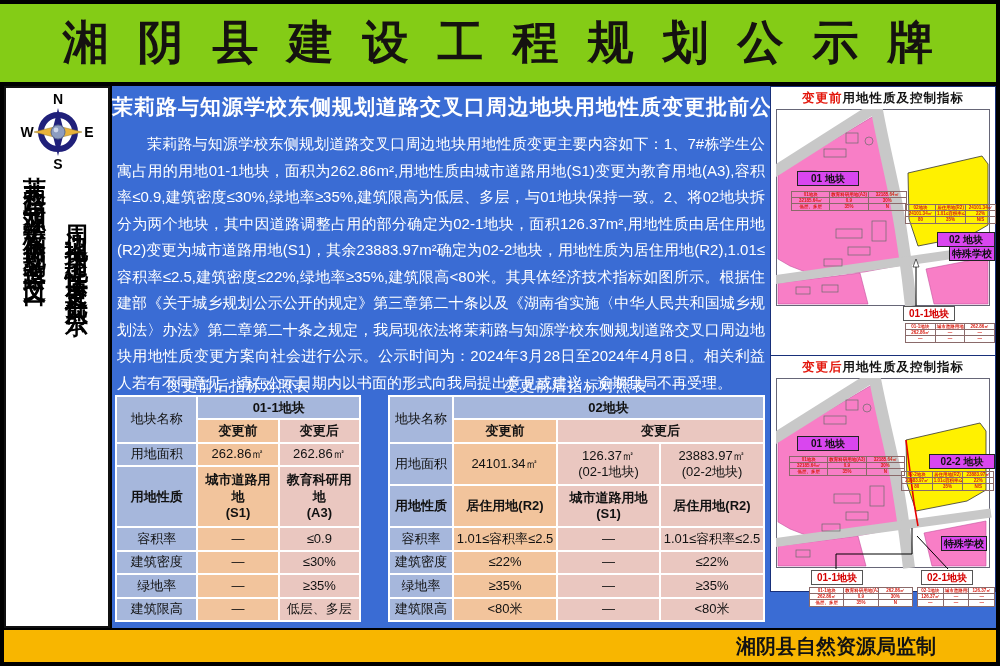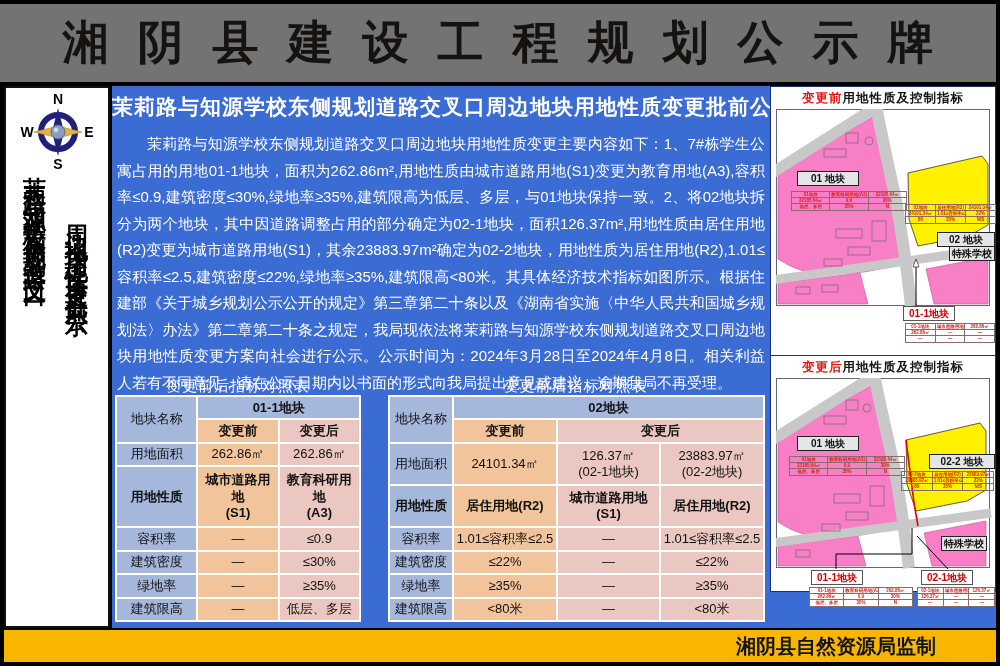--- a/index.html
+++ b/index.html
@@ -1,20 +1,20 @@
 <!DOCTYPE html>
 <html><head>
 <meta charset="utf-8">
 <style>
   html,body{margin:0;padding:0;background:#000;}
   *{box-sizing:border-box;font-family:"Liberation Sans",sans-serif;}
   .board{position:relative;width:1000px;height:666px;background:#000;overflow:hidden;}
 
   
-  .banner{position:absolute;left:0;top:4px;right:4px;height:78px;background:#737373;
+  .banner{position:absolute;left:0;top:4px;right:4px;height:78px;background:#84cc16;
     display:flex;align-items:center;justify-content:center;
     font-size:46px;font-weight:bold;color:#151210;letter-spacing:29px;text-indent:29px;white-space:nowrap;}
 
   
   .sidebar{position:absolute;left:4px;top:86px;width:106px;height:542px;background:#fff;border:2px solid #111;}
   .compass{position:absolute;left:13px;top:4px;}
   .vtext{position:absolute;writing-mode:vertical-rl;text-orientation:upright;
     font-family:"Liberation Serif",serif;color:#000;font-size:23px;letter-spacing:7px;font-weight:600;line-height:1;}
   .v1{left:17px;top:70px;}
   .v2{left:59px;top:118px;}
@@ -44,21 +44,21 @@
   td.sm{font-size:11.5px;}
   td.pre{white-space:pre-line;font-size:12.5px;}
 
   
   .map-panel{position:absolute;width:226px;background:#fff;border:1px solid #18307a;}
   .pb{left:658px;top:0;height:278px;}
   .pa{left:658px;top:269px;height:237px;text-decoration:underline;}
   .map-title{position:absolute;left:0;top:3px;width:100%;text-align:center;font-size:12.5px;font-weight:bold;color:#141414;letter-spacing:1px;}
   .map-title .red{color:#E3170D;}
   .map-svg{position:absolute;left:5px;top:22px;}
-  .map-label{position:absolute;background:#e5e5e5;border:1px solid #222;color:#111;
+  .map-label{position:absolute;background:#d946ef;border:1px solid #222;color:#111;
     font-weight:bold;font-size:10px;text-align:center;line-height:13px;white-space:nowrap;padding:0 2px;}
   .map-callout{position:absolute;background:#fff;border:1px solid #555;color:#D40000;
     font-weight:bold;font-size:10px;text-align:center;line-height:13px;white-space:nowrap;padding:0 2px;}
   table.mini{position:absolute;border-collapse:collapse;table-layout:fixed;}
   table.mini td{border:1px solid #8a6a6a;color:#D81E12;font-size:4.5px;line-height:1.15;
     text-align:center;padding:0 1px;font-weight:bold;overflow:hidden;white-space:nowrap;}
   table.mini.onwhite{background:#fff;}
 
   
   .footer{position:absolute;left:4px;right:4px;top:630px;height:32px;background:#F8B600;

